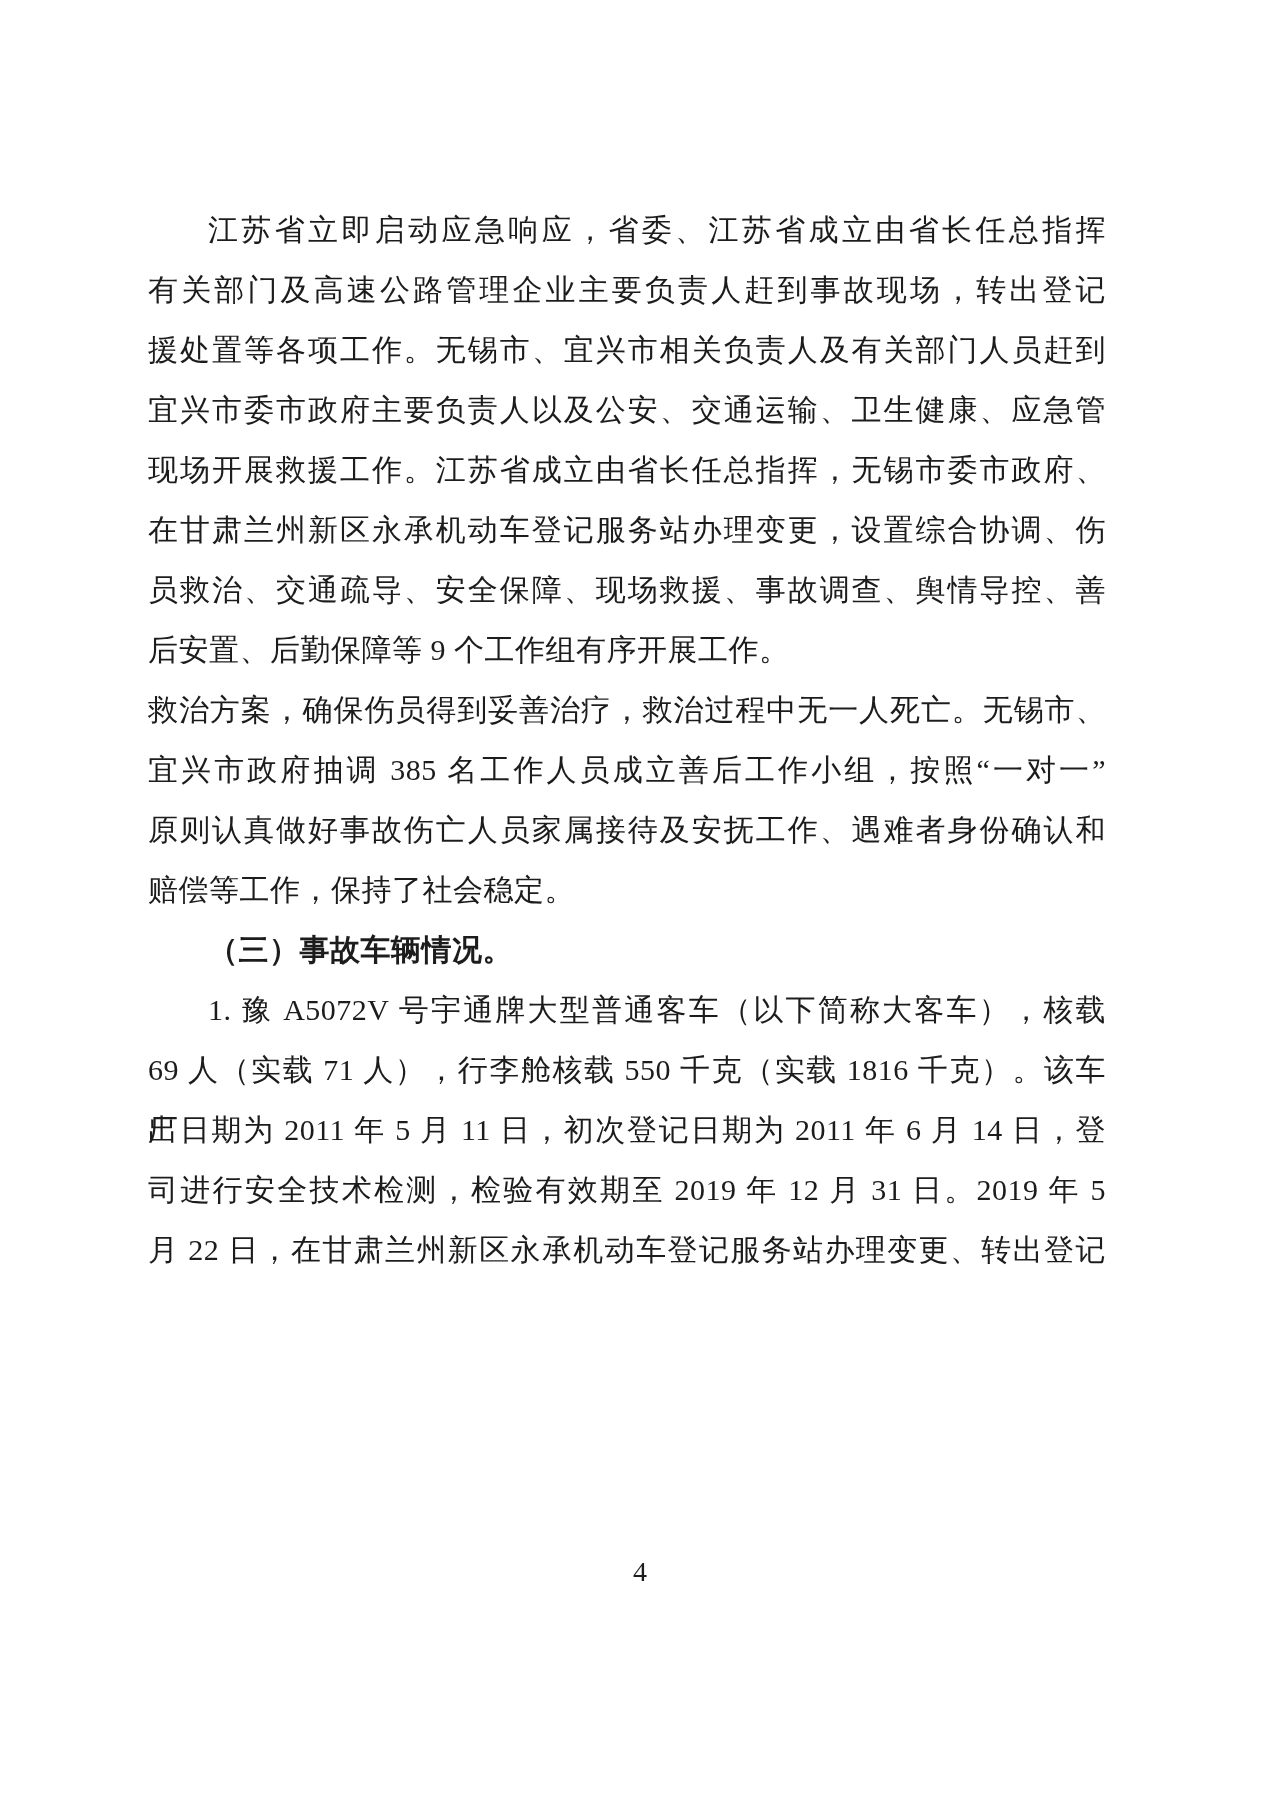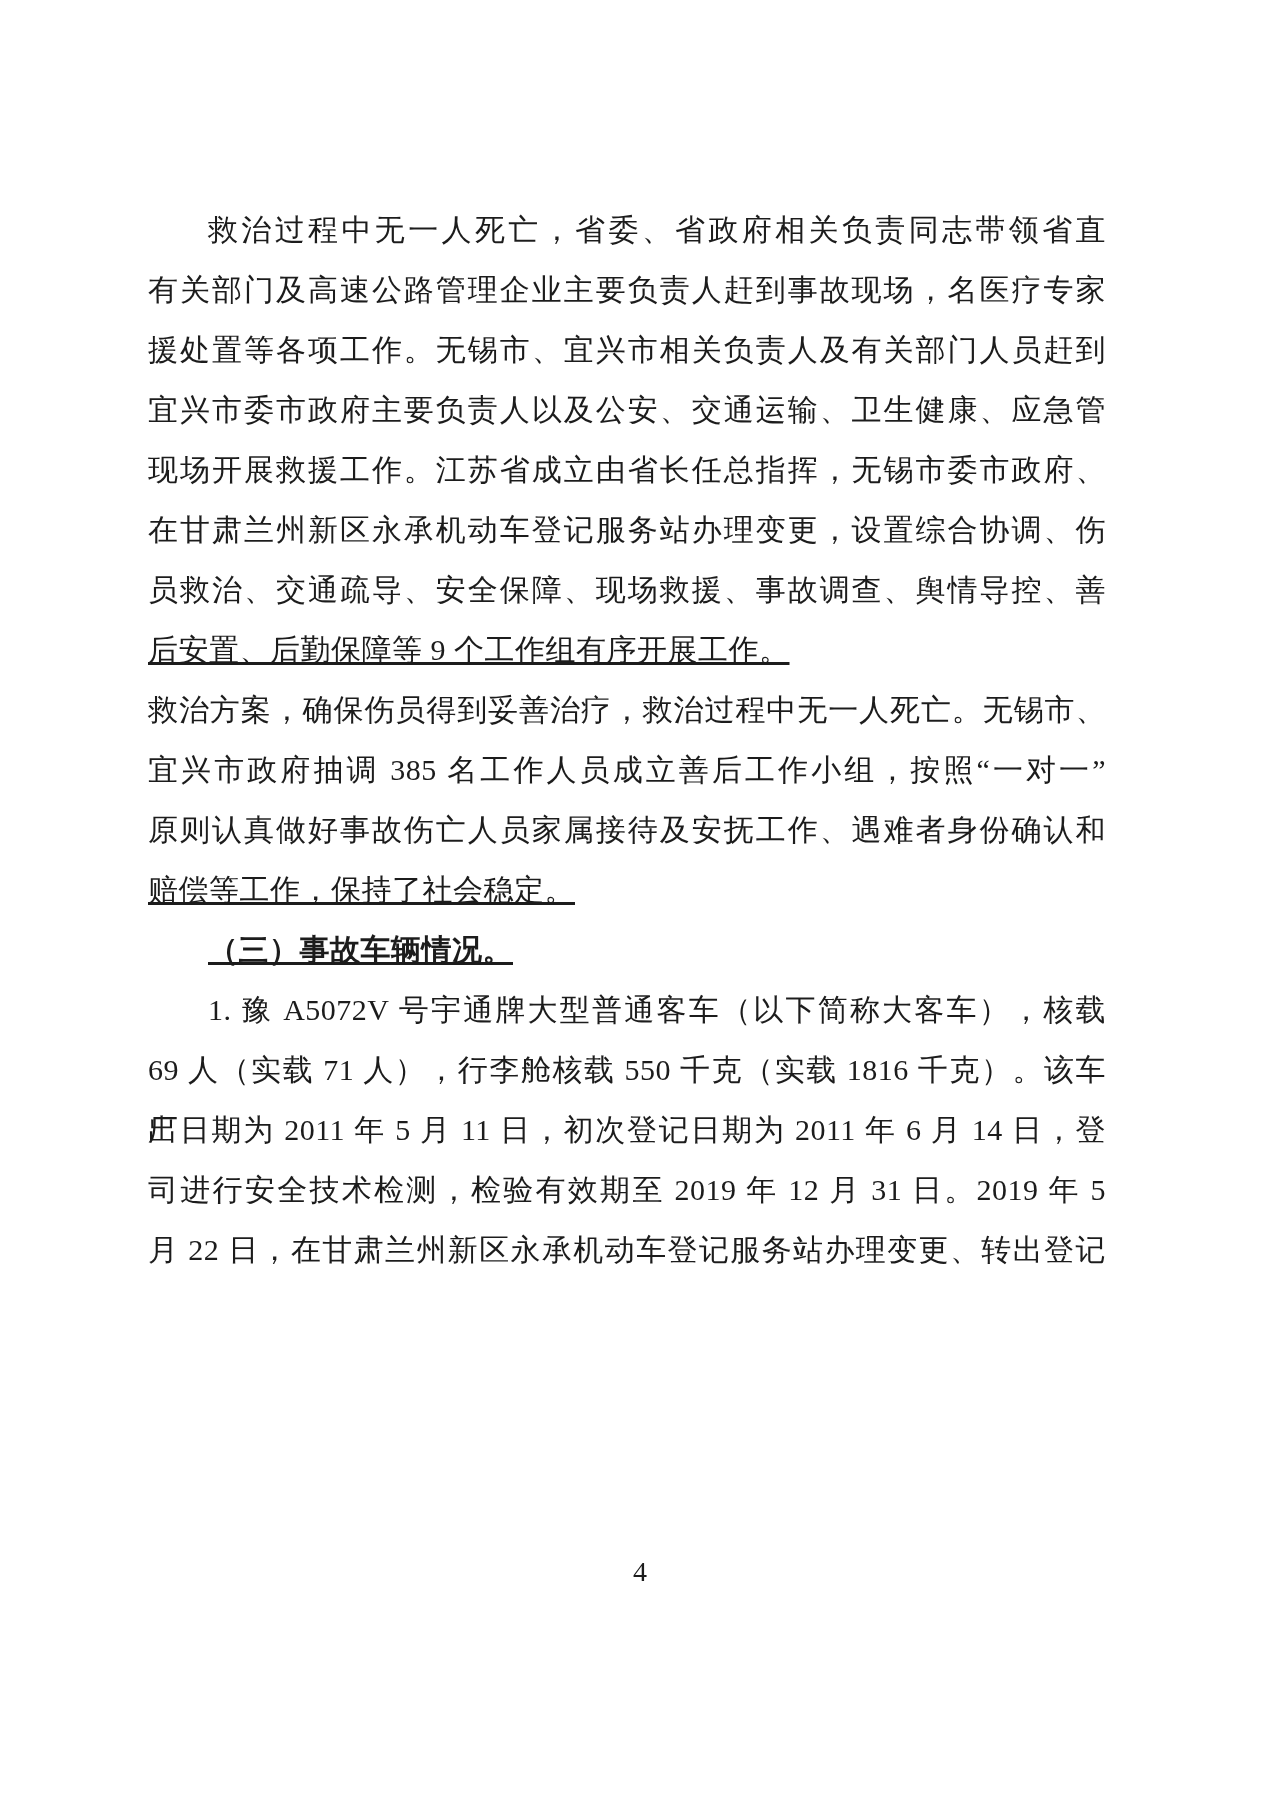--- a/index.html
+++ b/index.html
@@ -30,41 +30,40 @@
     letter-spacing: 0.5px;
   }
   .line.indent {
     text-indent: 2em;
   }
   .line.bold {
     font-weight: bold;
   }
   .line.short {
     text-align-last: left;
-    text-decoration: underline;
   }
   .page-footer {
     position: absolute;
     left: 0;
     top: 1556px;
     width: 1280px;
     text-align: center;
   }
   .page-number {
     font-size: 28px;
     color: #1c1c1c;
   }
 </style>
 </head>
 <body>
 
 <div class="page">
   <main class="doc-body">
-      <div class="line indent">救治过程中无一人死亡，省委、省政府相关负责同志带领省直</div>
-      <div class="line">有关部门及高速公路管理企业主要负责人赶到事故现场，名医疗专家</div>
+      <div class="line indent">江苏省立即启动应急响应，省委、江苏省成立由省长任总指挥</div>
+      <div class="line">有关部门及高速公路管理企业主要负责人赶到事故现场，转出登记</div>
       <div class="line">援处置等各项工作。无锡市、宜兴市相关负责人及有关部门人员赶到</div>
       <div class="line">宜兴市委市政府主要负责人以及公安、交通运输、卫生健康、应急管</div>
       <div class="line">现场开展救援工作。江苏省成立由省长任总指挥，无锡市委市政府、</div>
       <div class="line">在甘肃兰州新区永承机动车登记服务站办理变更，设置综合协调、伤</div>
       <div class="line">员救治、交通疏导、安全保障、现场救援、事故调查、舆情导控、善</div>
       <div class="line short">后安置、后勤保障等 9 个工作组有序开展工作。</div>
       <div class="line">救治方案，确保伤员得到妥善治疗，救治过程中无一人死亡。无锡市、</div>
       <div class="line">宜兴市政府抽调 385 名工作人员成立善后工作小组，按照“一对一”</div>
       <div class="line">原则认真做好事故伤亡人员家属接待及安抚工作、遇难者身份确认和</div>
       <div class="line short">赔偿等工作，保持了社会稳定。</div>

